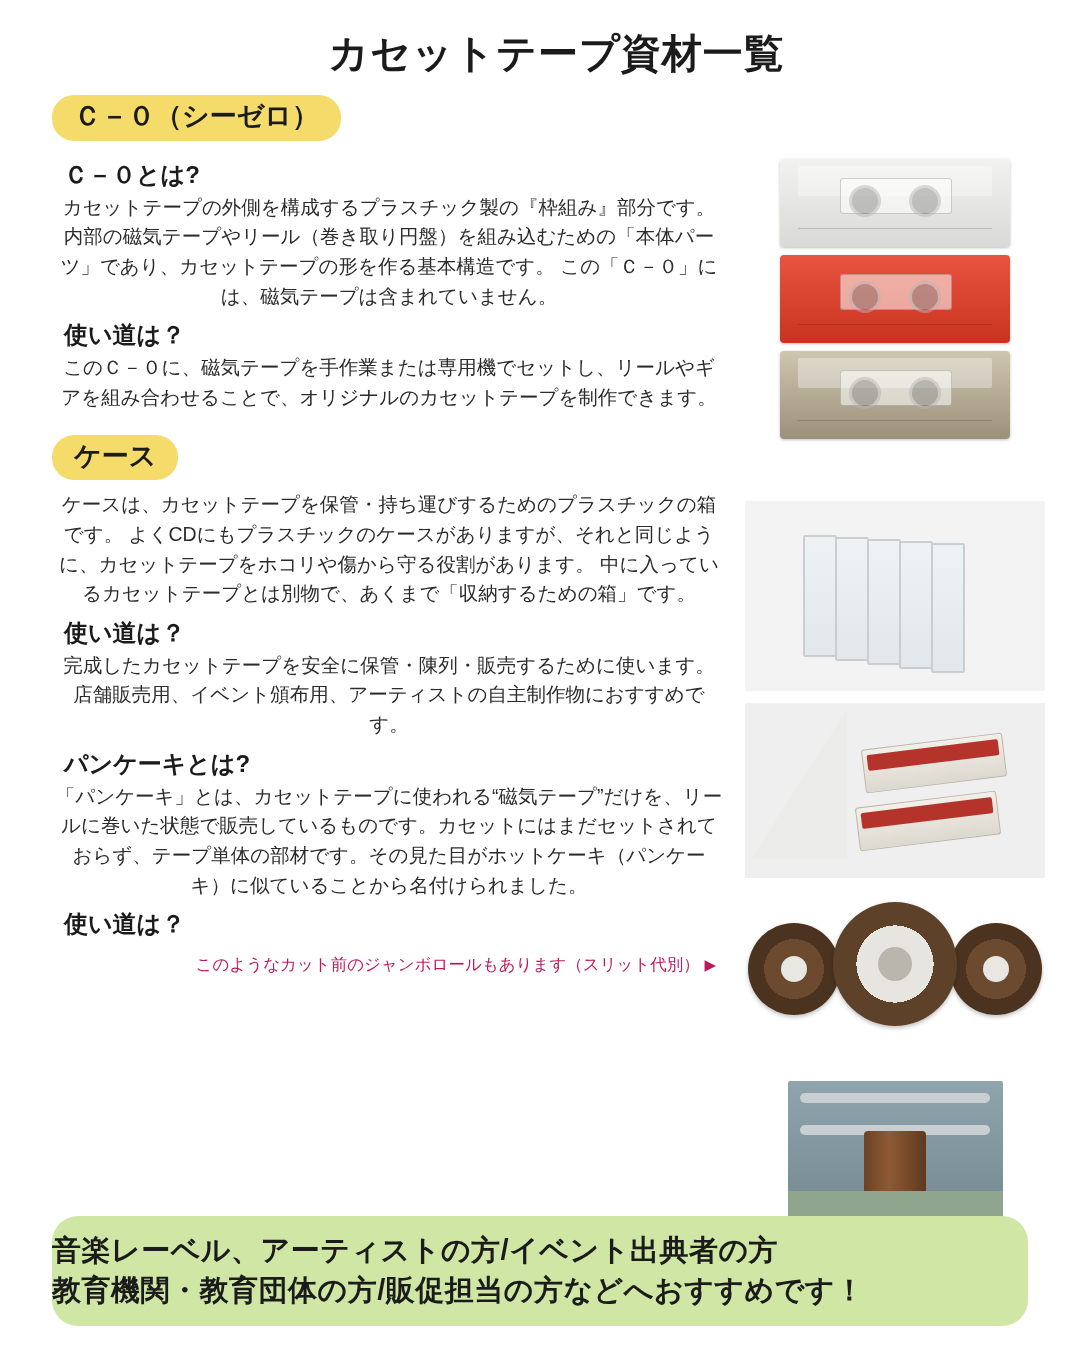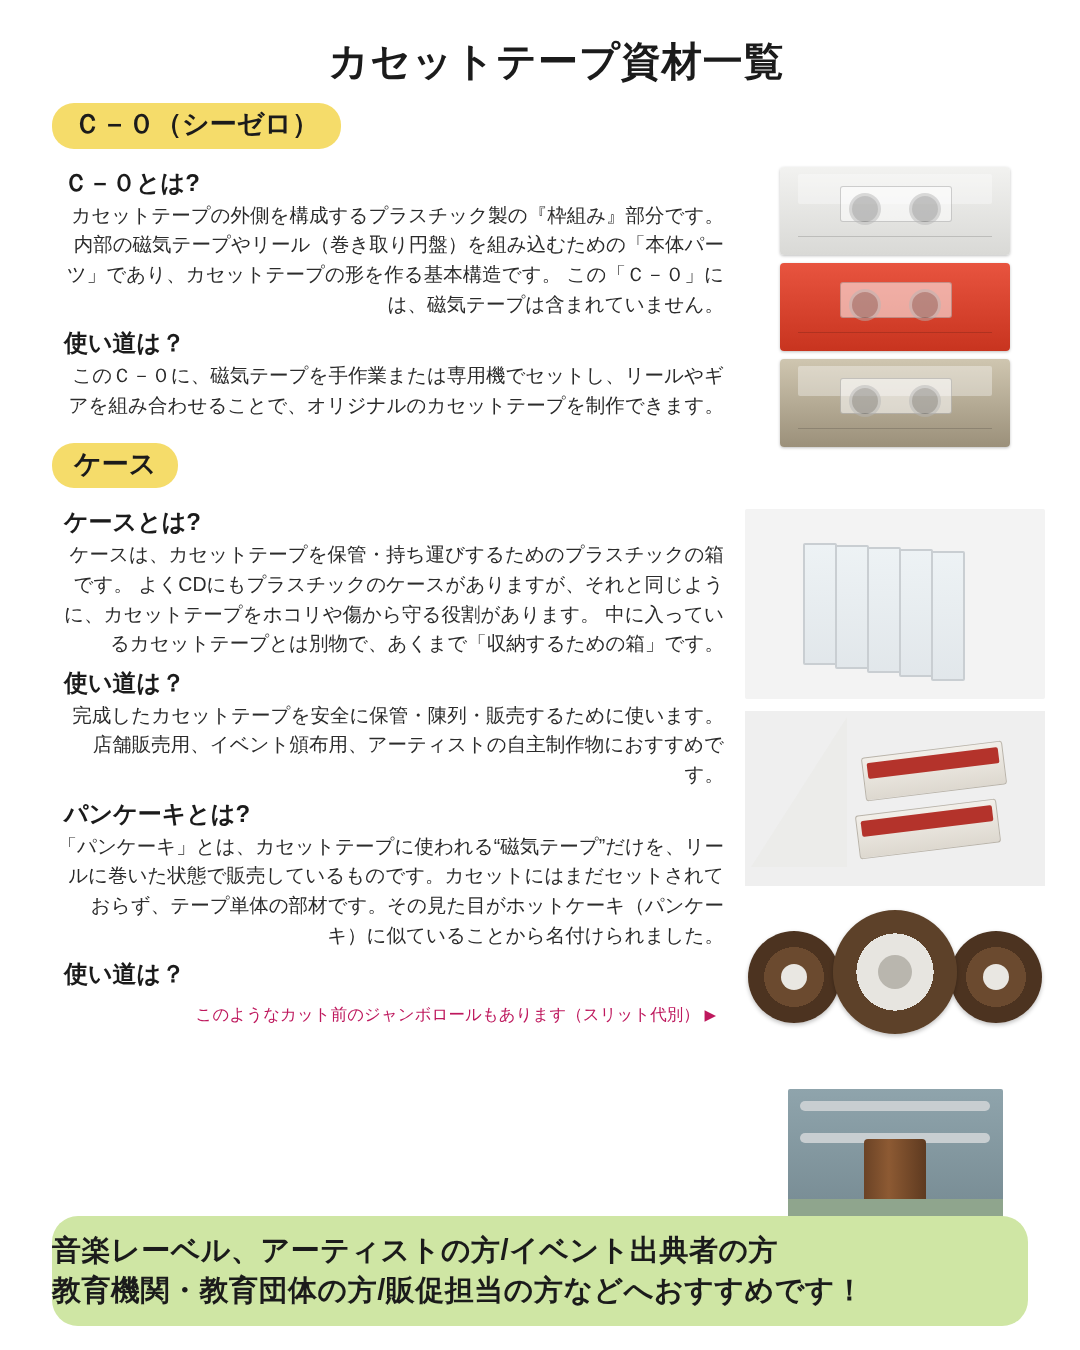--- a/index.html
+++ b/index.html
@@ -21,21 +21,21 @@
     position: relative;
     box-sizing: border-box;
   }
 
   
   .page-title {
     text-align: center;
     font-size: 40px;
     font-weight: bold;
     letter-spacing: 1px;
-    padding-top: 34px;
+    padding-top: 26px;
     color: #1b1b1b;
     margin-left: 33px;
   }
 
   
   .content {
     display: flex;
     padding: 0 0 0 0;
   }
   .col-left {
@@ -68,21 +68,21 @@
     font-size: 24px;
     font-weight: bold;
     margin: 8px 0 2px 12px;
     color: #1b1b1b;
   }
   .body-text {
     font-size: 19.5px;
     line-height: 1.52;
     margin: 0 0 6px 2px;
     color: #2b2b2b;
-    text-align: right;
+    text-align: center;
   }
 
   
   .img-block {
     position: absolute;
     left: 0;
     width: 330px;
   }
 
   
@@ -286,21 +286,20 @@
 
       
       <div class="pill first">Ｃ－０（シーゼロ）</div>
       <div class="sub-head">Ｃ－０とは?</div>
       <p class="body-text">カセットテープの外側を構成するプラスチック製の『枠組み』部分です。内部の磁気テープやリール（巻き取り円盤）を組み込むための「本体パーツ」であり、カセットテープの形を作る基本構造です。 この「Ｃ－０」には、磁気テープは含まれていません。</p>
       <div class="sub-head">使い道は？</div>
       <p class="body-text">このＣ－０に、磁気テープを手作業または専用機でセットし、リールやギアを組み合わせることで、オリジナルのカセットテープを制作できます。</p>
 
       
       <div class="pill">ケース</div>
-      <div class="sub-head">ケースとは?</div>
       <p class="body-text">ケースは、カセットテープを保管・持ち運びするためのプラスチックの箱です。 よくCDにもプラスチックのケースがありますが、それと同じように、カセットテープをホコリや傷から守る役割があります。 中に入っているカセットテープとは別物で、あくまで「収納するための箱」です。</p>
       <div class="sub-head">使い道は？</div>
       <p class="body-text">完成したカセットテープを安全に保管・陳列・販売するために使います。店舗販売用、イベント頒布用、アーティストの自主制作物におすすめです。</p>
 
       
       <div class="sub-head">パンケーキとは?</div>
       <p class="body-text">「パンケーキ」とは、カセットテープに使われる“磁気テープ”だけを、リールに巻いた状態で販売しているものです。カセットにはまだセットされておらず、テープ単体の部材です。その見た目がホットケーキ（パンケーキ）に似ていることから名付けられました。</p>
       <div class="sub-head">使い道は？</div>
 
       <div class="caption">

